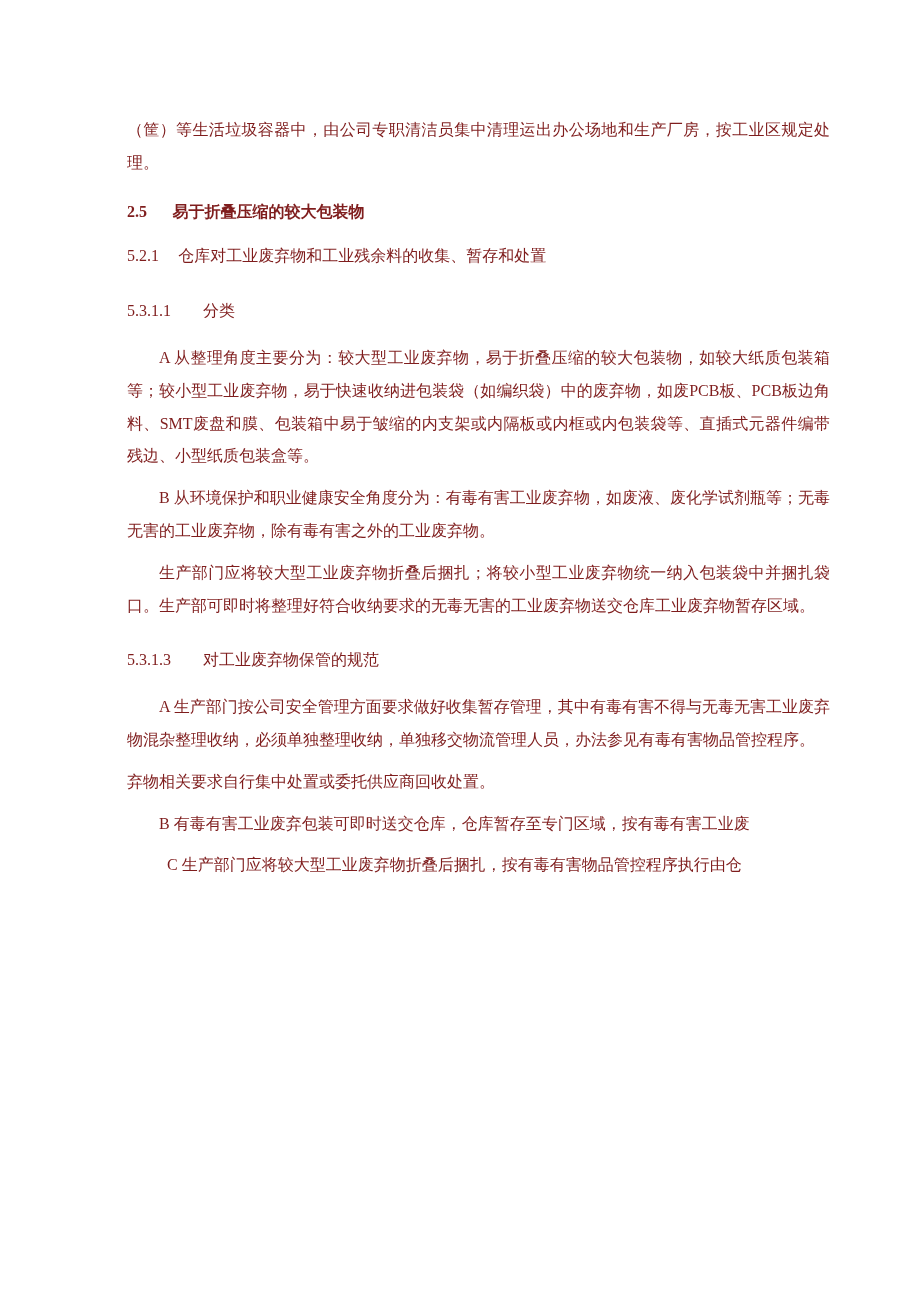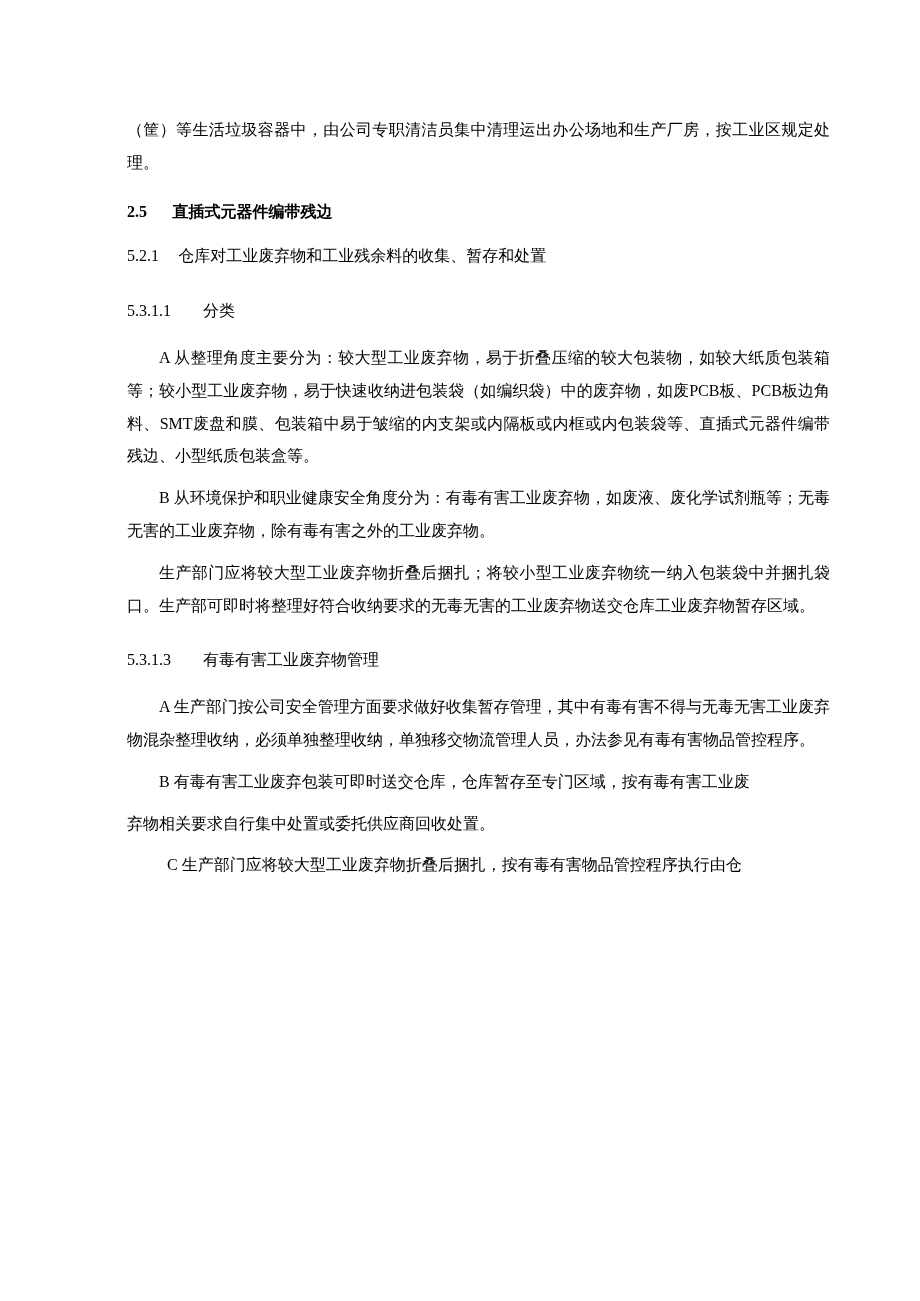--- a/index.html
+++ b/index.html
@@ -10,21 +10,21 @@
   .page {
     position: relative;
     width: 920px;
     height: 1301px;
     margin: 0 auto;
     background: #ffffff;
     box-sizing: border-box;
     padding: 114px 90px 0 127px;
     overflow: hidden;
     font-family: "Liberation Serif", "DejaVu Serif", serif;
-    color: #000000;
+    color: #7f1d1d;
   }
   .doc-body {
     width: 100%;
   }
   .para {
     font-size: 16px;
     line-height: 2.05;
     text-align: justify;
     margin: 0 0 9px 0;
     word-break: break-all;
@@ -55,25 +55,25 @@
   .clause .label {
     margin-right: 2em;
   }
 </style>
 </head>
 <body>
 
 <div class="page">
   <div class="doc-body">
       <div class="para body"><span class="text">（筐）等生活垃圾容器中，由公司专职清洁员集中清理运出办公场地和生产厂房，按工业区规定处理。</span></div>
-      <div class="para heading"><span class="label">2.5</span><span class="text">直插式元器件编带残边</span></div>
+      <div class="para heading"><span class="label">2.5</span><span class="text">易于折叠压缩的较大包装物</span></div>
       <div class="para subheading"><span class="label">5.2.1</span><span class="text">仓库对工业废弃物和工业残余料的收集、暂存和处置</span></div>
       <div class="para clause"><span class="label">5.3.1.1</span><span class="text">分类</span></div>
       <div class="para body" style="text-indent: 2em;"><span class="text">A 从整理角度主要分为：较大型工业废弃物，易于折叠压缩的较大包装物，如较大纸质包装箱等；较小型工业废弃物，易于快速收纳进包装袋（如编织袋）中的废弃物，如废PCB板、PCB板边角料、SMT废盘和膜、包装箱中易于皱缩的内支架或内隔板或内框或内包装袋等、直插式元器件编带残边、小型纸质包装盒等。</span></div>
       <div class="para body" style="text-indent: 2em;"><span class="text">B 从环境保护和职业健康安全角度分为：有毒有害工业废弃物，如废液、废化学试剂瓶等；无毒无害的工业废弃物，除有毒有害之外的工业废弃物。</span></div>
       <div class="para body" style="text-indent: 2em;"><span class="text">生产部门应将较大型工业废弃物折叠后捆扎；将较小型工业废弃物统一纳入包装袋中并捆扎袋口。生产部可即时将整理好符合收纳要求的无毒无害的工业废弃物送交仓库工业废弃物暂存区域。</span></div>
-      <div class="para clause"><span class="label">5.3.1.3</span><span class="text">有毒有害工业废弃物管理</span></div>
+      <div class="para clause"><span class="label">5.3.1.3</span><span class="text">对工业废弃物保管的规范</span></div>
       <div class="para body" style="text-indent: 2em;"><span class="text">A 生产部门按公司安全管理方面要求做好收集暂存管理，其中有毒有害不得与无毒无害工业废弃物混杂整理收纳，必须单独整理收纳，单独移交物流管理人员，办法参见有毒有害物品管控程序。</span></div>
+      <div class="para body"><span class="text">弃物相关要求自行集中处置或委托供应商回收处置。</span></div>
       <div class="para body" style="text-indent: 2em;"><span class="text">B 有毒有害工业废弃包装可即时送交仓库，仓库暂存至专门区域，按有毒有害工业废</span></div>
-      <div class="para body"><span class="text">弃物相关要求自行集中处置或委托供应商回收处置。</span></div>
       <div class="para body" style="text-indent: 2.5em;"><span class="text">C 生产部门应将较大型工业废弃物折叠后捆扎，按有毒有害物品管控程序执行由仓</span></div>
     </div>
 </div>
 
 </body></html>

